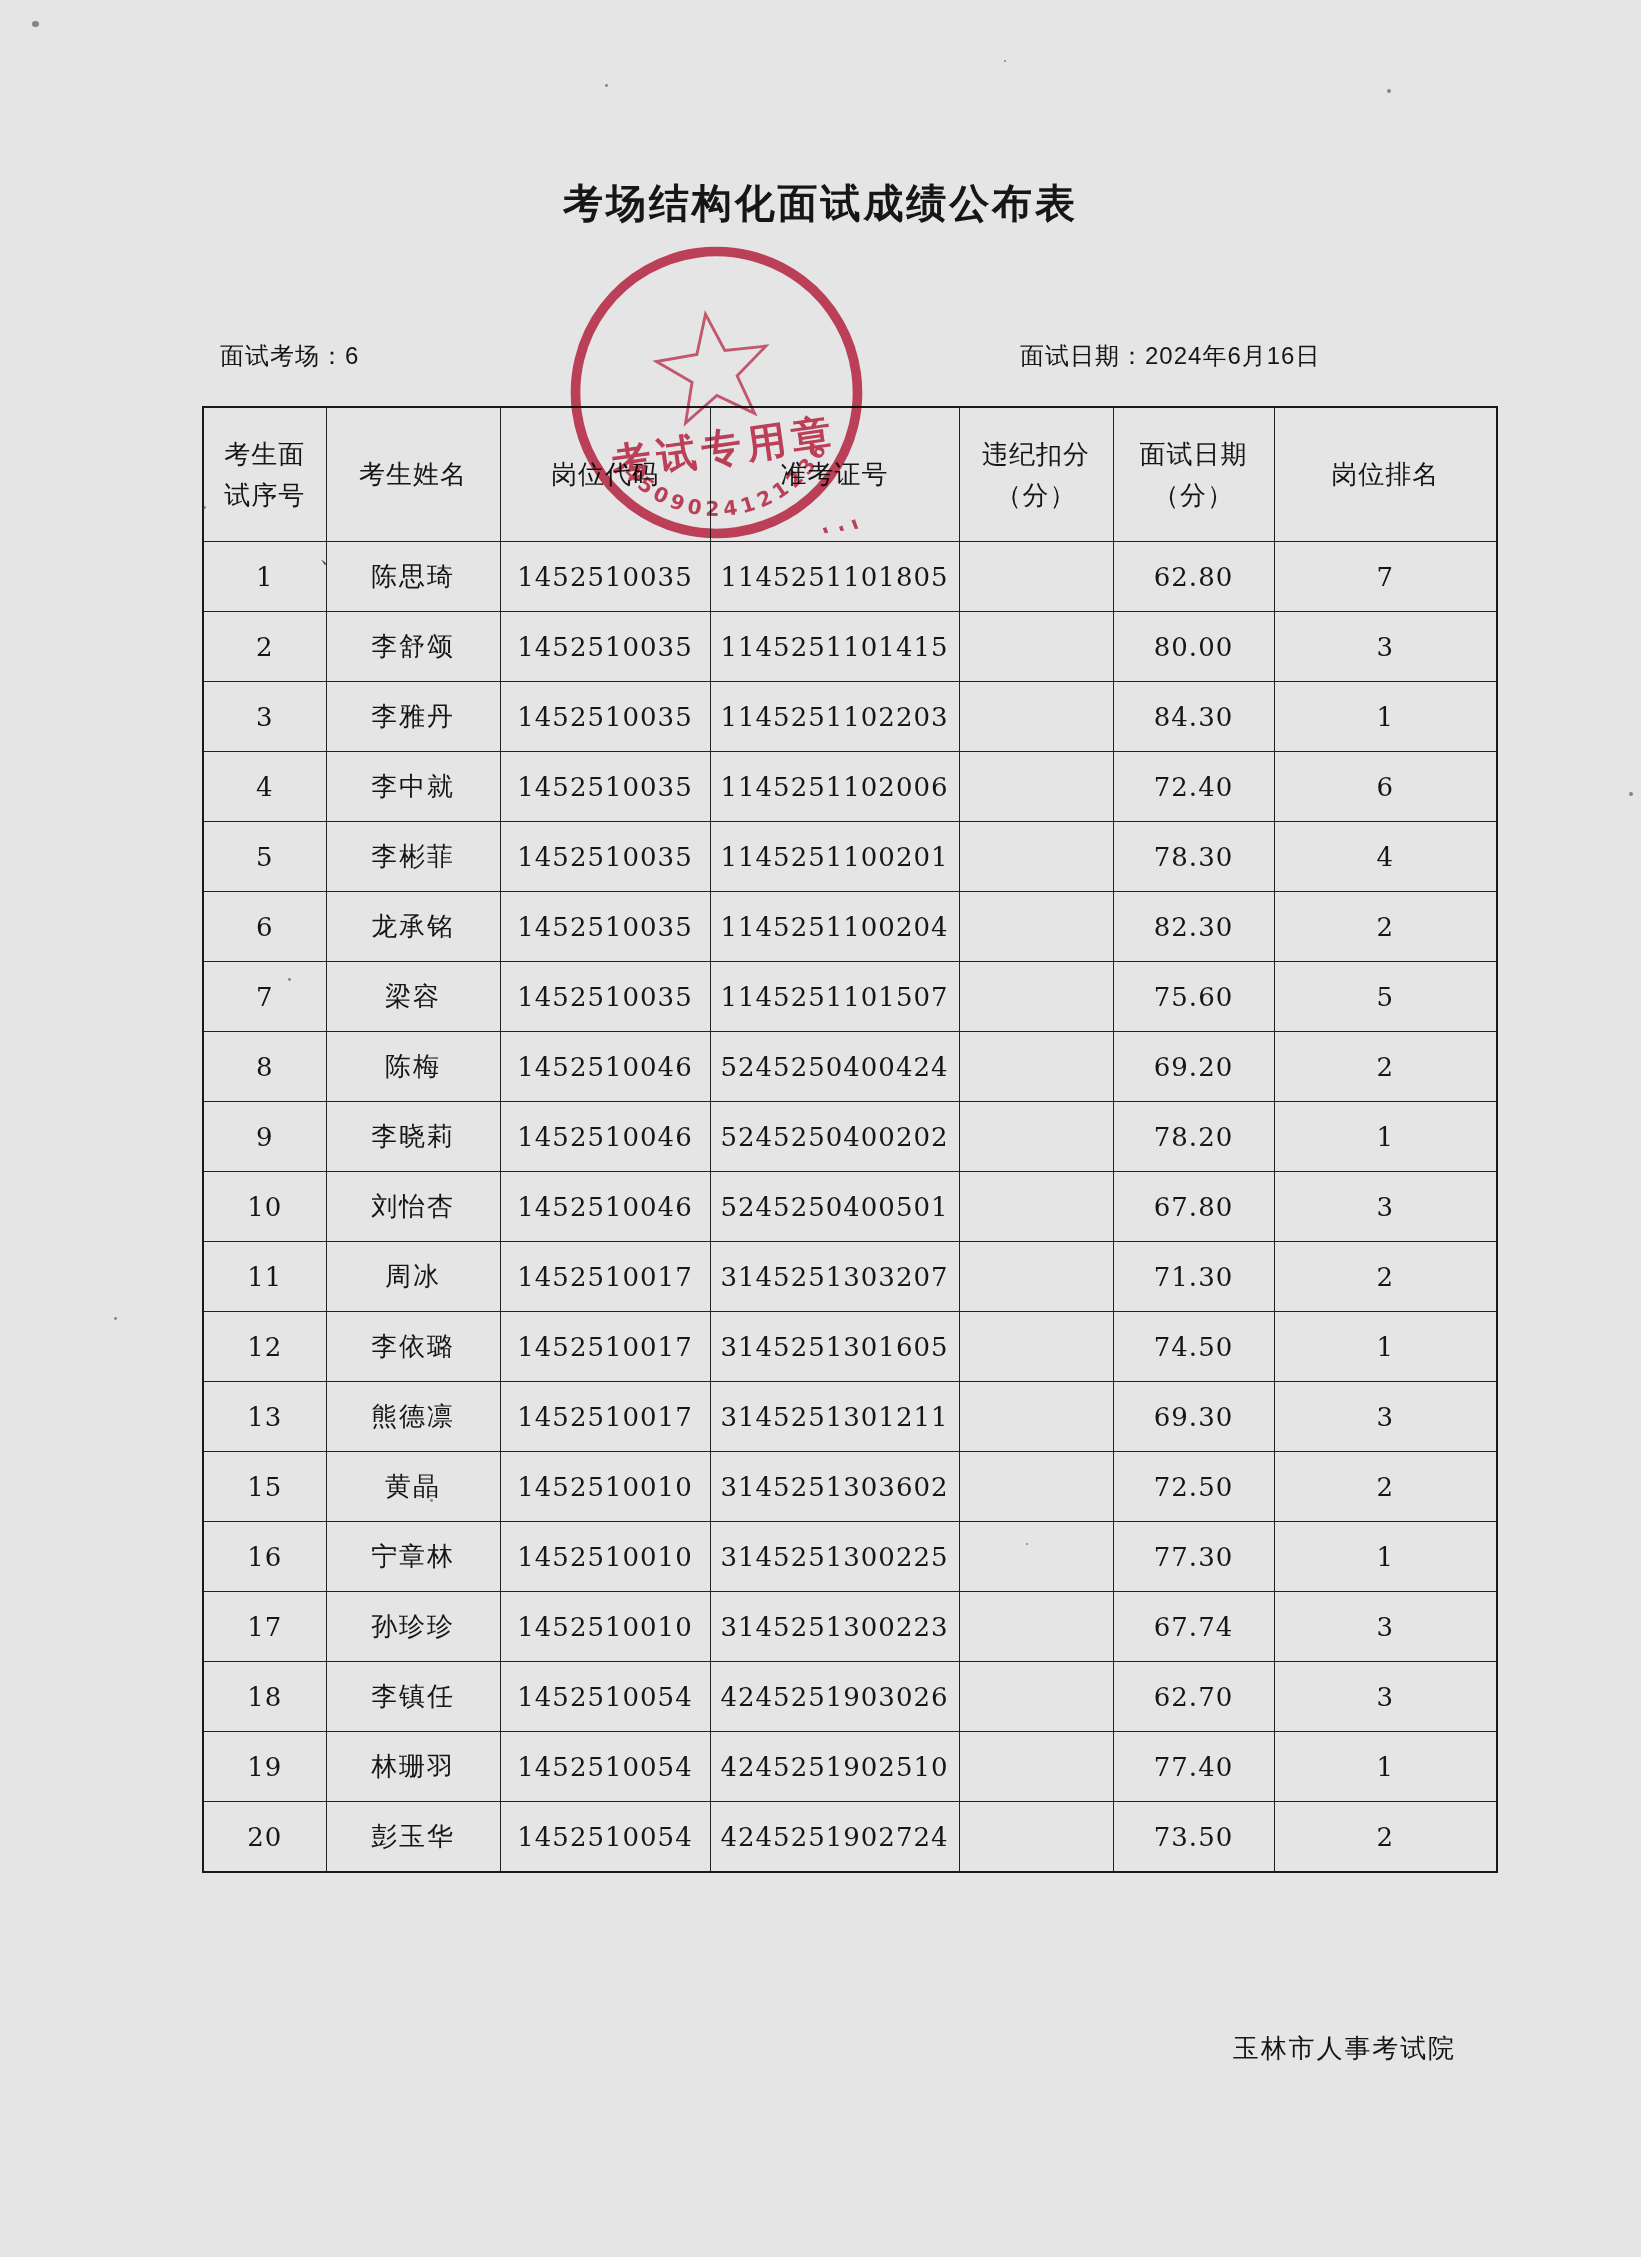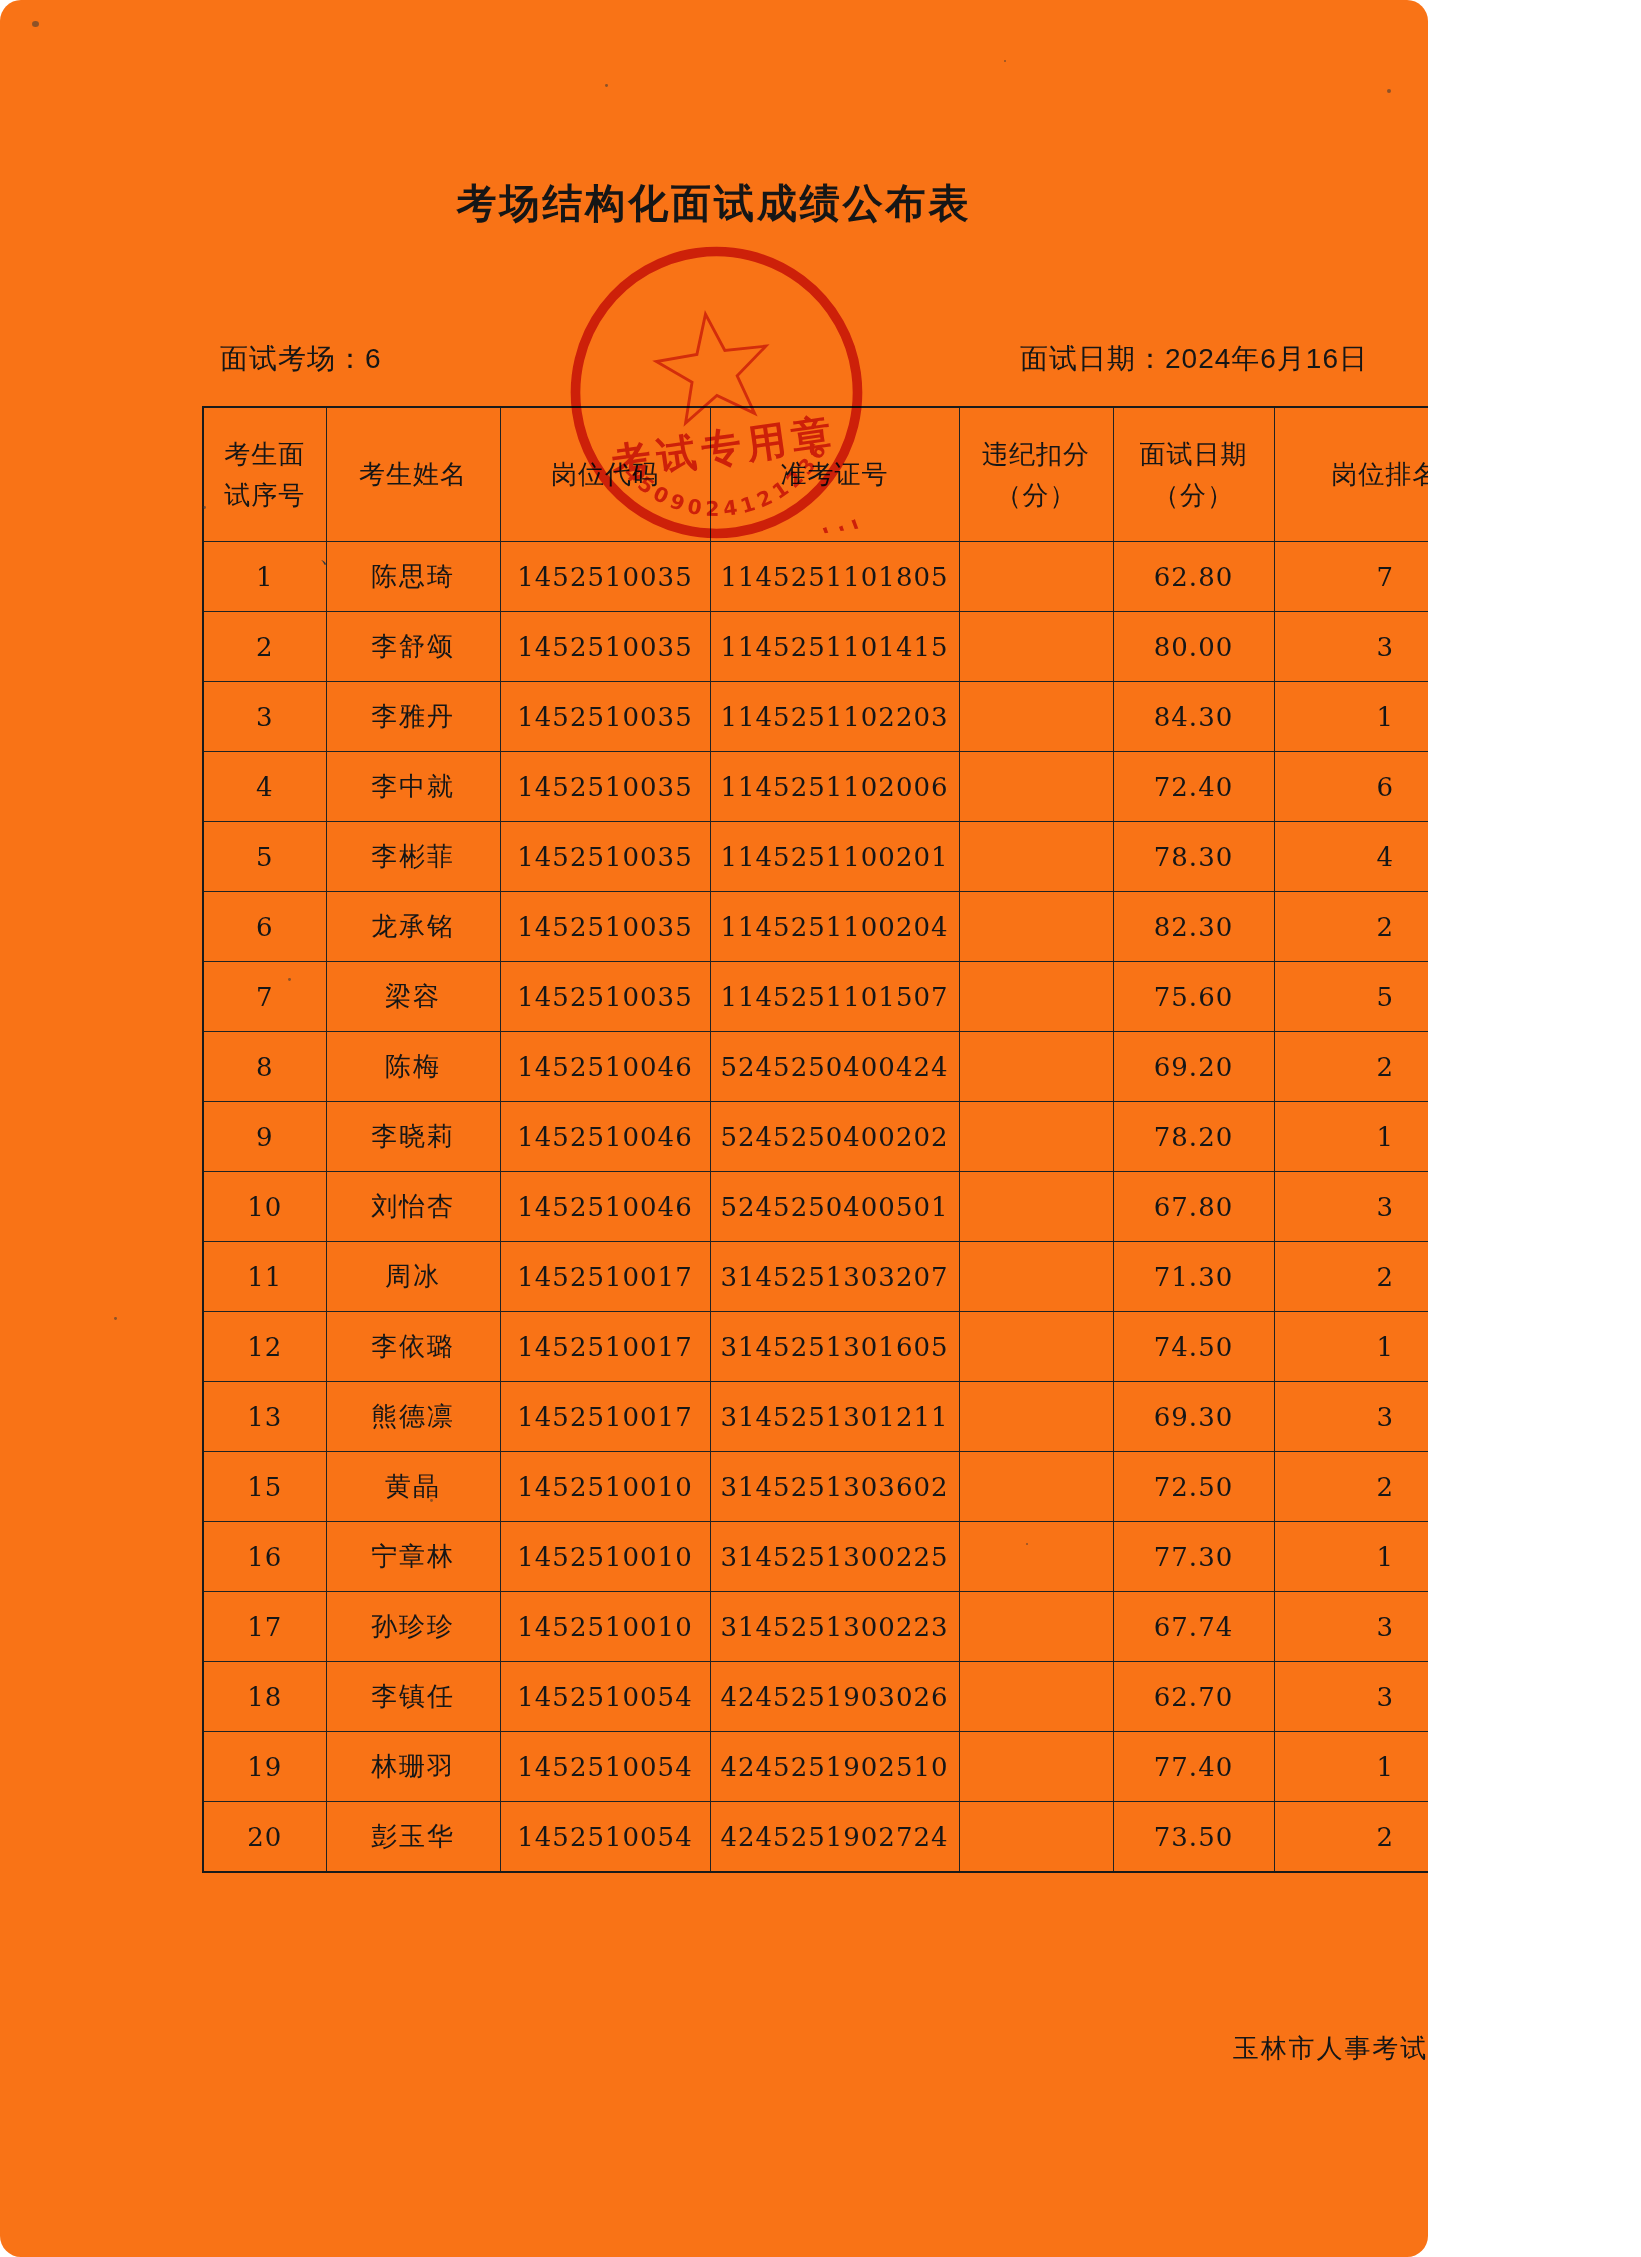--- a/index.html
+++ b/index.html
@@ -1,23 +1,23 @@
 <!DOCTYPE html>
 <html style="--stamp-color: #ce3654;"><head>
 <meta charset="utf-8">
 <style>
   html,body{margin:0;padding:0;}
   body{width:1641px;height:2257px;font-family:"Liberation Sans",sans-serif;}
-  .page{position:relative;width:1428px;height:2257px;background:#f97316;overflow:hidden;color:#161616;border-radius:21px;}
+  .page{position:relative;width:1641px;height:2257px;background:#e5e5e5;overflow:hidden;color:#161616;}
 
   .title{position:absolute;left:0;right:0;top:176px;text-align:center;
          font-size:40px;font-weight:bold;letter-spacing:2.9px;
          font-family:"Liberation Sans",sans-serif;}
 
-  .meta{position:absolute;top:340px;font-size:28px;letter-spacing:1px;}
+  .meta{position:absolute;top:340px;font-size:24px;letter-spacing:1px;}
   .meta-room{left:220px;}
   .meta-date{left:1020px;}
 
   table.results{position:absolute;left:162px;top:406px;width:1294px;
         border-collapse:collapse;table-layout:fixed;
         border:2.9px solid #1a1a1a;margin-left:40px;}
   table.results th,table.results td{border:1.9px solid #222;text-align:center;vertical-align:middle;
         padding:0;overflow:hidden;}
   table.results th{height:133px;font-size:26px;font-weight:normal;line-height:1.55;
         white-space:pre-line;letter-spacing:1px;font-family:"Liberation Sans",sans-serif;}

